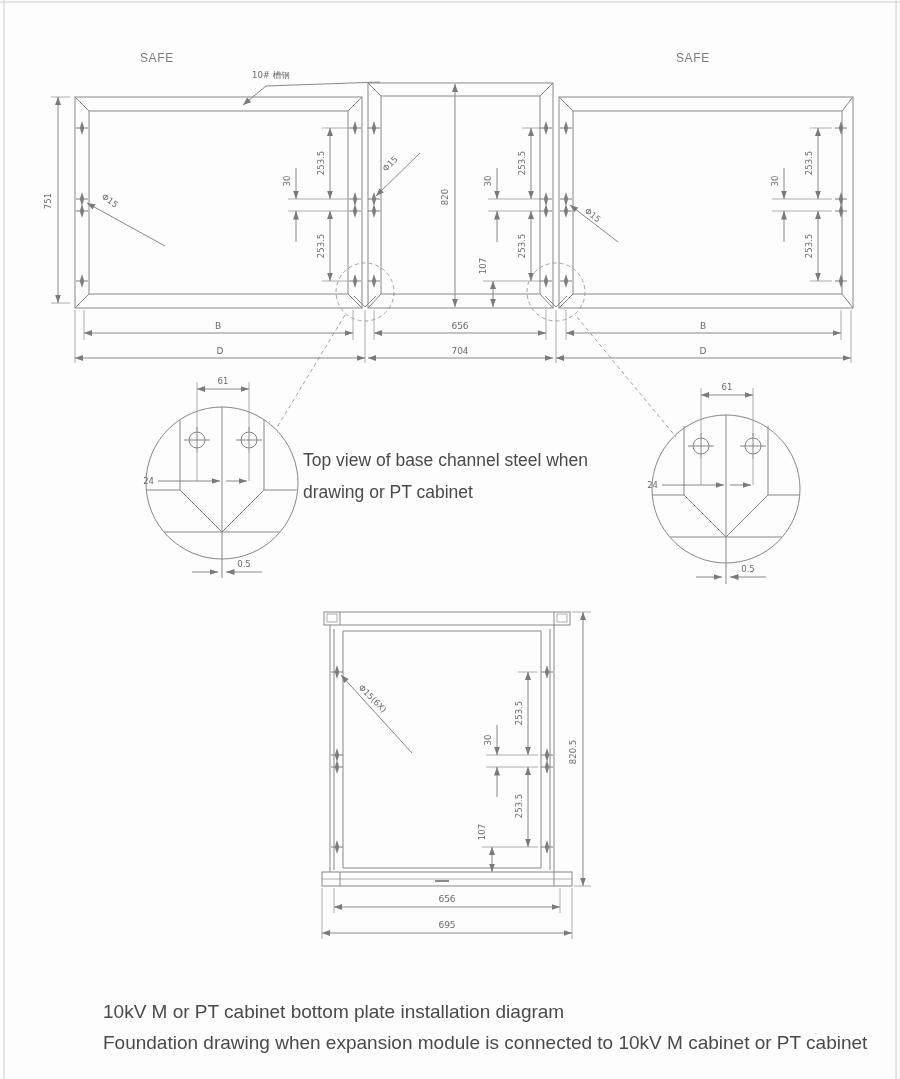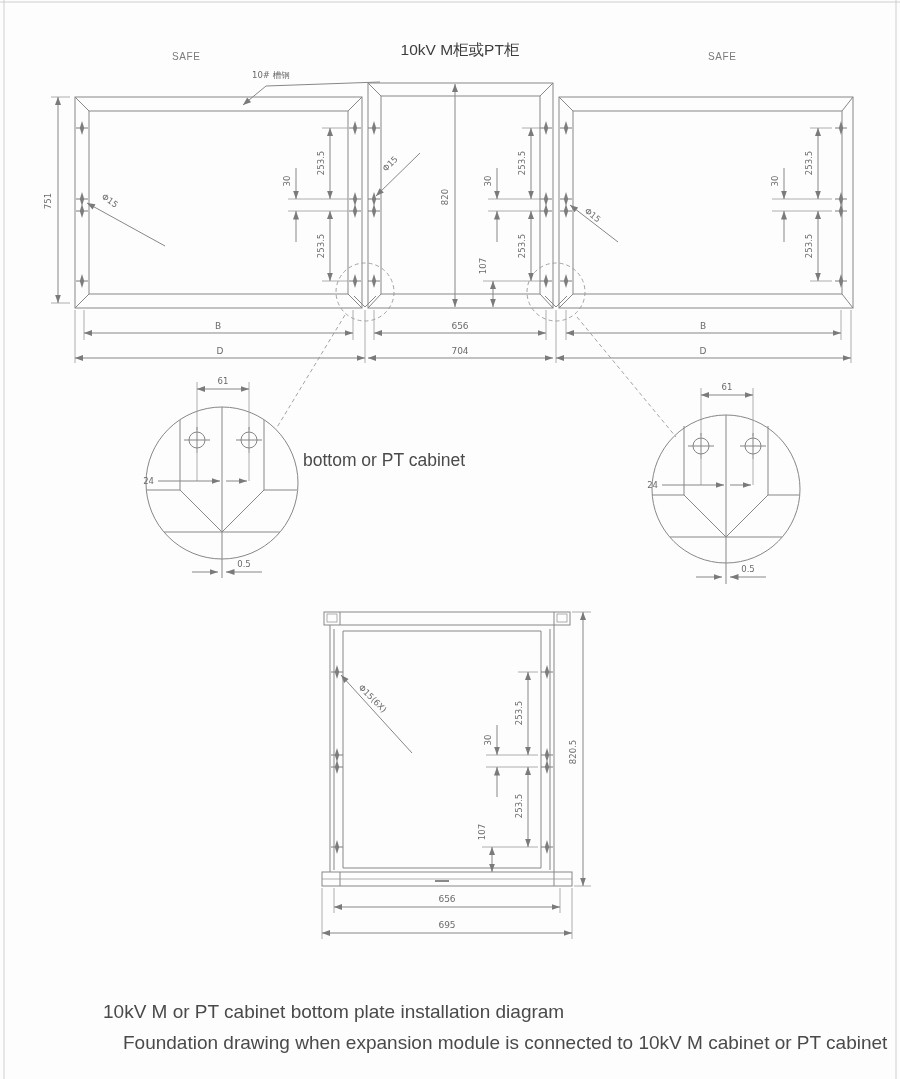--- a/index.html
+++ b/index.html
@@ -5,21 +5,21 @@
   html,body{margin:0;padding:0;background:#fff;}
   #canvas{position:relative;width:900px;height:1079px;background:#fdfdfd;overflow:hidden;
           font-family:"Liberation Sans",sans-serif;}
   svg{position:absolute;left:0;top:0;}
   .ln{stroke:#878787;stroke-width:1;fill:none;}
   .lt{stroke:#9a9a9a;stroke-width:.8;fill:none;}
   .dsh{stroke:#9a9a9a;stroke-width:.9;fill:none;stroke-dasharray:4 3;}
   .brd{stroke:#cfcfcf;stroke-width:1;fill:none;}
   text.dim{font:8.5px "DejaVu Sans",sans-serif;fill:#6b6b6b;}
   text.dimb{font:9px "DejaVu Sans",sans-serif;fill:#6b6b6b;}
-  .olabel{position:absolute;color:#7a7a7a;font-size:10px;letter-spacing:.6px;margin-left:32px;}
+  .olabel{position:absolute;color:#7a7a7a;font-size:12px;letter-spacing:.6px;}
   .otitle{position:absolute;left:340px;top:40px;width:240px;text-align:center;
           color:#3d3d3d;font-size:15.5px;}
   .para{position:absolute;left:303px;top:444px;width:330px;color:#4a4a4a;
         font-size:17.5px;line-height:32px;}
   .cap{position:absolute;left:103px;color:#4a4a4a;font-size:19px;white-space:nowrap;}
 </style>
 </head>
 <body>
 
 <div id="canvas">
@@ -319,23 +319,23 @@
     <line class="ln" x1="334" y1="907" x2="560" y2="907" marker-start="url(#aS)" marker-end="url(#aE)"></line>
     <text class="dimb" x="447" y="902" text-anchor="middle">656</text>
     <line class="lt" x1="322" y1="888" x2="322" y2="939"></line>
     <line class="lt" x1="572" y1="888" x2="572" y2="939"></line>
     <line class="ln" x1="322" y1="933" x2="572" y2="933" marker-start="url(#aS)" marker-end="url(#aE)"></line>
     <text class="dimb" x="447" y="928" text-anchor="middle">695</text>
   </g>
 </svg>
 
 <div class="olabel" style="left:140px;top:51px;">SAFE</div>
-<div class="otitle">10kV M柜或PT柜</div>
 <div class="olabel" style="left:676px;top:51px;">SAFE</div>
 
 <div class="para">
-  <div>bottom or PT cabinet</div>
+  <div>Top view of base channel steel when</div>
+  <div>drawing or PT cabinet</div>
 </div>
 
 <div class="cap" style="top:1001px;">10kV M or PT cabinet bottom plate installation diagram</div>
-<div class="cap" style="top:1032px;margin-left:20px;">Foundation drawing when expansion module is connected to 10kV M cabinet or PT cabinet</div>
+<div class="cap" style="top:1032px;">Foundation drawing when expansion module is connected to 10kV M cabinet or PT cabinet</div>
 
 </div>
 
 </body></html>

